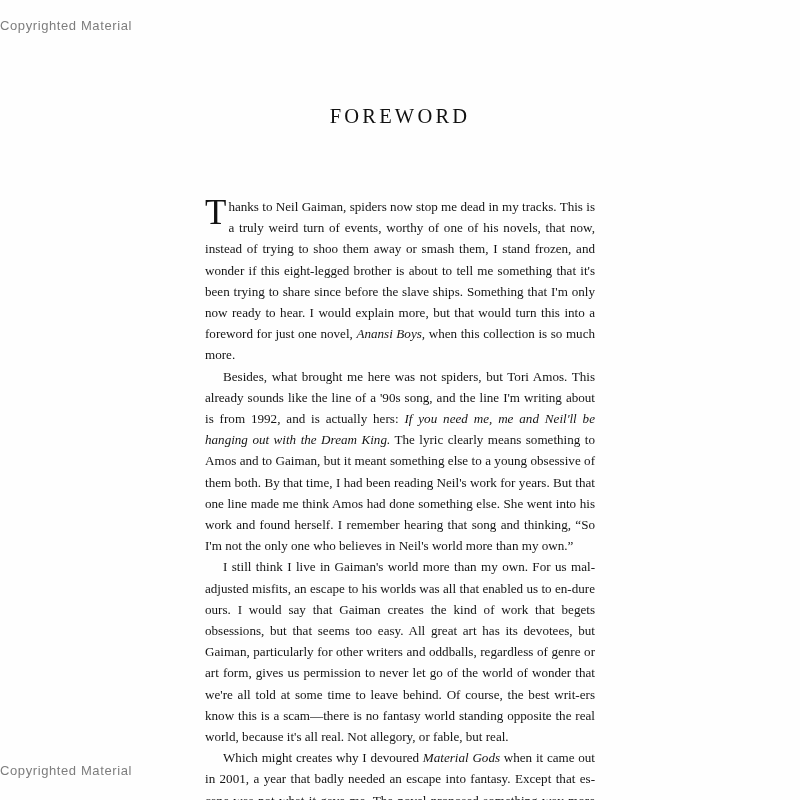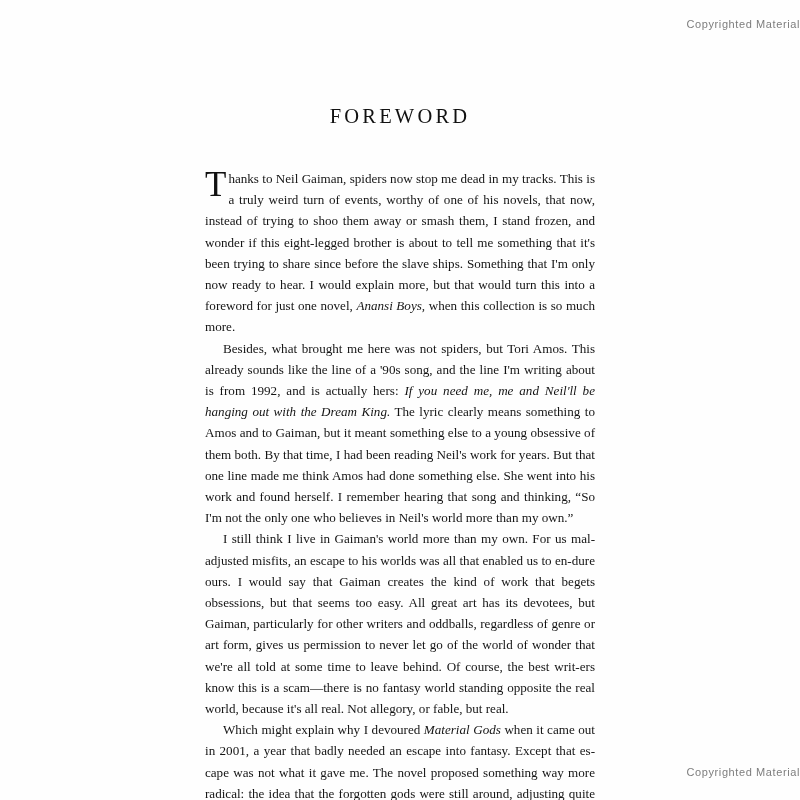--- a/index.html
+++ b/index.html
@@ -18,41 +18,41 @@
   .page {
     width: 800px;
     height: 800px;
     position: relative;
     background: #fefefe;
   }
   .watermark {
     position: absolute;
     left: 0;
     width: 800px;
-    text-align: right;
+    text-align: left;
     font-family: "Liberation Sans", sans-serif;
-    font-size: 11px;
+    font-size: 13px;
     letter-spacing: 0.6px;
     color: #7d7d7d;
   }
   .watermark-top { top: 18px; }
   .watermark-bottom { bottom: 22px; }
 
   .content {
     position: absolute;
     left: 205px;
     top: 105px;
     width: 390px;
   }
   .chapter-title {
     font-family: "Liberation Serif", serif;
     font-size: 20.5px;
     letter-spacing: 3.2px;
     text-align: center;
-    margin: 0 0 40px 0;
+    margin: 0 0 68px 0;
     font-weight: normal;
     color: #111;
   }
   .body-text p {
     margin: 0;
     font-size: 13.1px;
     line-height: 21.2px;
     text-align: justify;
     text-justify: inter-word;
     color: #141414;
@@ -94,21 +94,21 @@
 
       <p>
         <span>Besides, what brought me here was not spiders, but Tori Amos. This already sounds like the line of a '90s song, and the line I'm writing about is from 1992, and is actually hers: </span><em>If you need me, me and Neil'll be hanging out with the Dream King.</em><span> The lyric clearly means something to Amos and to Gaiman, but it meant something else to a young obsessive of them both. By that time, I had been reading Neil's work for years. But that one line made me think Amos had done something else. She went into his work and found herself. I remember hearing that song and thinking, “So I'm not the only one who believes in Neil's world more than my own.”</span>
       </p>
 
       <p>
         <span>I still think I live in Gaiman's world more than my own. For us mal-adjusted misfits, an escape to his worlds was all that enabled us to en-dure ours. I would say that Gaiman creates the kind of work that begets obsessions, but that seems too easy. All great art has its devotees, but Gaiman, particularly for other writers and oddballs, regardless of genre or art form, gives us permission to never let go of the world of wonder that we're all told at some time to leave behind. Of course, the best writ-ers know this is a scam—there is no fantasy world standing opposite the real world, because it's all real. Not allegory, or fable, but real.</span>
       </p>
 
       <p>
-        <span>Which might explain why I devoured </span><em>Material Gods</em><span> when it came out in 2001, a year that badly needed an escape into fantasy. Except that es-cape was not what it gave me. The novel proposed something way more radical: the idea that the forgotten gods were still around, adjusting quite badly to their twilight, and just because we no longer believed in them</span>
+        <span>Which might creates why I devoured </span><em>Material Gods</em><span> when it came out in 2001, a year that badly needed an escape into fantasy. Except that es-cape was not what it gave me. The novel proposed something way more radical: the idea that the forgotten gods were still around, adjusting quite badly to their twilight, and just because we no longer believed in them</span>
       </p>
 
     </div>
   </div>
 
   <div class="watermark watermark-bottom">Copyrighted Material</div>
 
 </div>
 
 </body></html>

